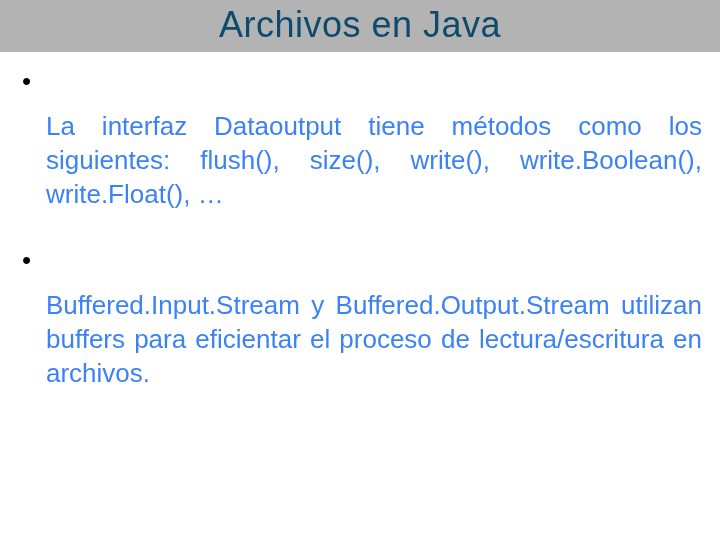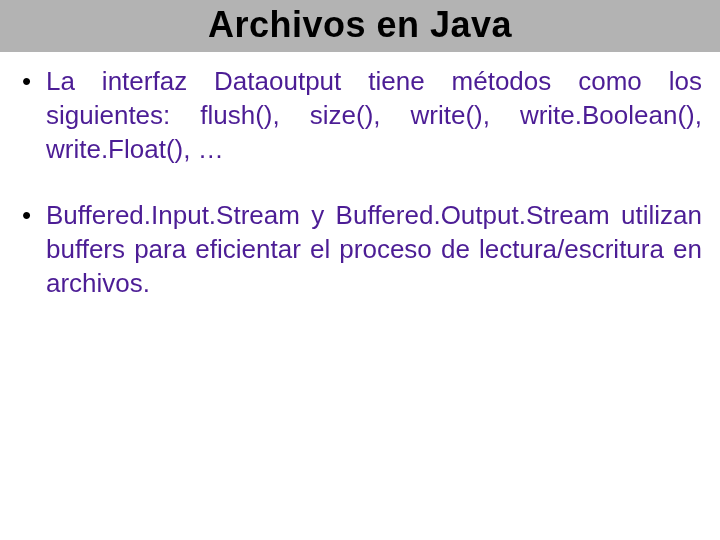--- a/index.html
+++ b/index.html
@@ -11,22 +11,22 @@
     overflow: hidden;
   }
   .title-bar {
     width: 100%;
     background: #b3b3b3;
     text-align: center;
     padding: 4px 0 6px 0;
   }
   .title-bar h1 {
     font-size: 36px;
-    font-weight: bold;
-    color: #000000;
+    font-weight: normal;
+    color: #0c4a6e;
     letter-spacing: 0.5px;
   }
   .content {
     padding: 12px 18px 0 18px;
   }
   .bullet-block {
     margin-bottom: 32px;
   }
   .bullet-row {
     display: flex;
@@ -37,24 +37,25 @@
     flex-shrink: 0;
     font-size: 26px;
     color: #000;
     line-height: 34px;
     text-align: left;
     padding-left: 4px;
   }
   .bullet-text {
     flex: 1;
     font-size: 26px;
-    color: #4c1d95;
+    color: #3b82f6;
     line-height: 34px;
     text-align: justify;
     text-justify: inter-word;
+    margin-top: 45px;
   }
 </style>
 </head>
 <body>
 
 <div class="title-bar">
   <h1>Archivos en Java</h1>
 </div>
 
 <div class="content">

